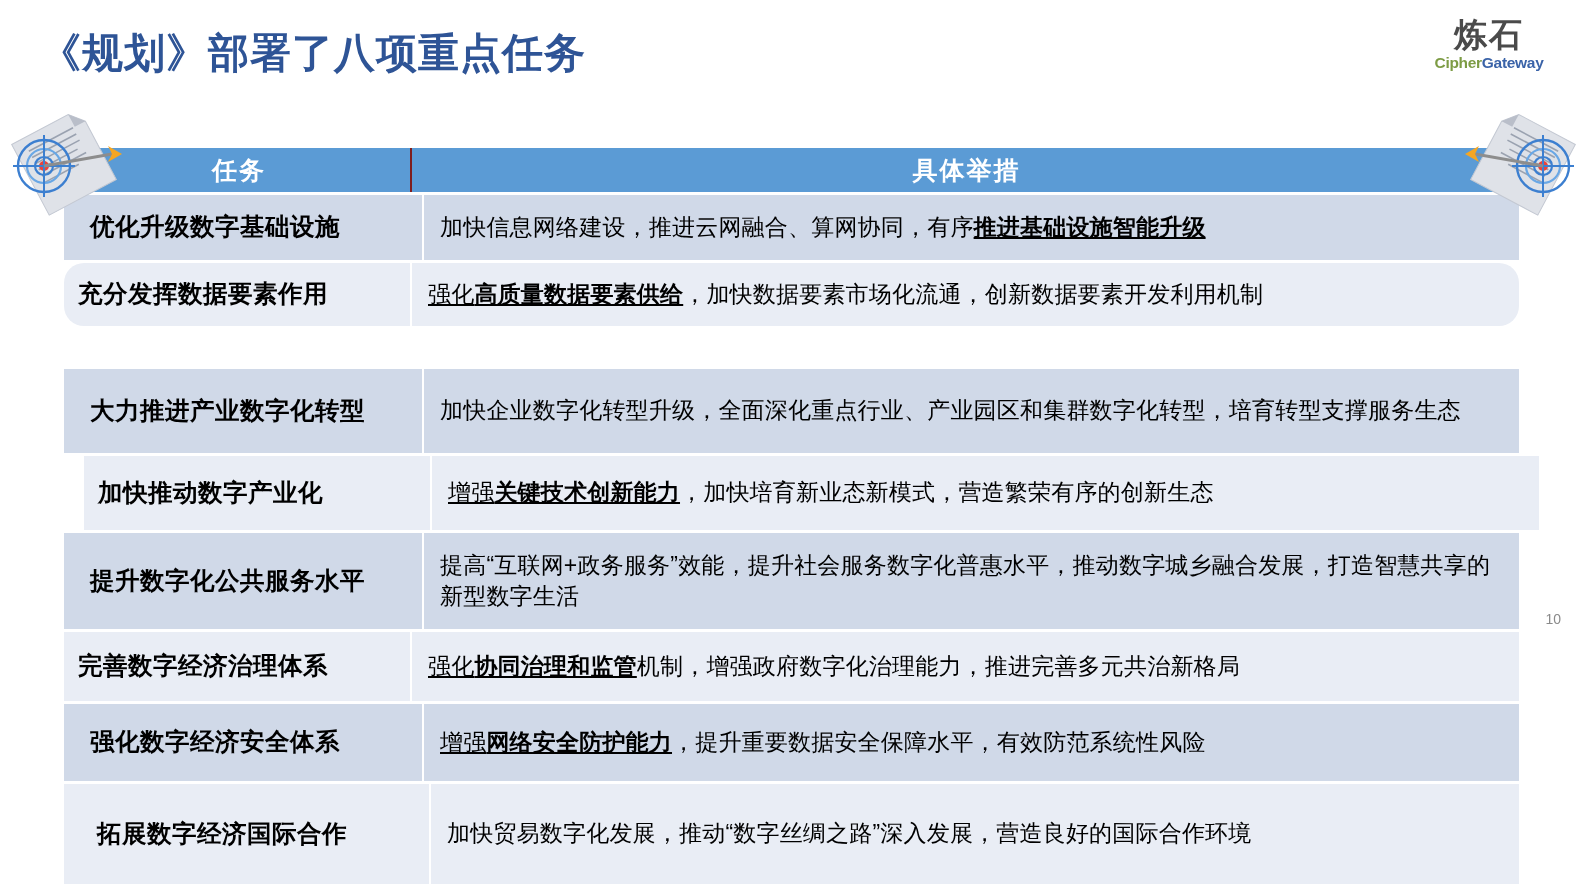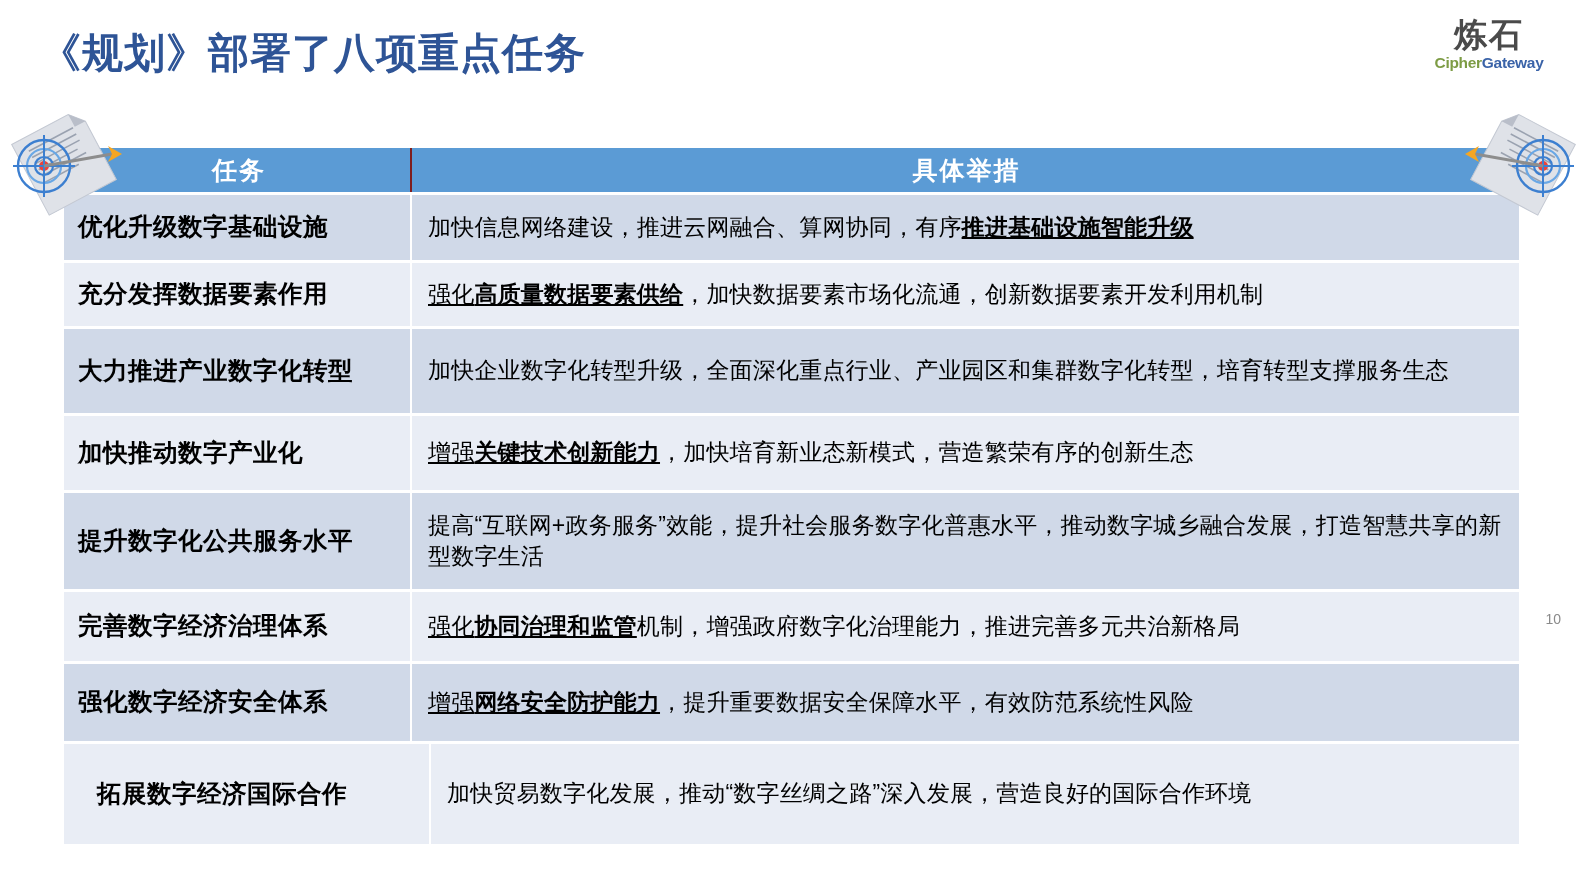--- a/index.html
+++ b/index.html
@@ -113,21 +113,21 @@
     color: #000000;
     letter-spacing: 0.5px;
     line-height: 1.25;
   }
   .row-body .cell-measure {
     font-size: 23px;
     color: #000000;
     line-height: 1.35;
     letter-spacing: 0.2px;
   }
-  .shade-a { background: #D0D9E8; }
+  .shade-a { background: #D0D9E8; padding-left: 12px; }
   .shade-b { background: #E9EDF5; }
   .row-gap { height: 3px; background: #ffffff; width: 100%; }
 
   .em {
     font-weight: bold;
     text-decoration: underline;
     text-underline-offset: 2px;
   }
   .ul {
     text-decoration: underline;
@@ -224,35 +224,35 @@
     </div>
     <div id="table-body">
         <div class="row-gap"></div>
         <div class="row row-body shade-a" style="min-height: 65px;">
           <div class="cell-task">优化升级数字基础设施</div>
           <div class="cell-measure">
             <div><span>加快信息网络建设，推进云网融合、算网协同，有序</span><span class="em">推进基础设施智能升级</span></div>
           </div>
         </div>
         <div class="row-gap"></div>
-        <div class="row row-body shade-b" style="min-height: 63px;">
+        <div class="row row-body shade-b" style="min-height: 63px; border-radius: 20px;">
           <div class="cell-task">充分发挥数据要素作用</div>
           <div class="cell-measure">
             <div><span class="ul">强化</span><span class="em">高质量数据要素供给</span><span>，加快数据要素市场化流通，创新数据要素开发利用机制</span></div>
           </div>
         </div>
         <div class="row-gap"></div>
-        <div class="row row-body shade-a" style="min-height: 84px;">
+        <div class="row row-body shade-a" style="min-height: 84px; margin-top: 40px;">
           <div class="cell-task">大力推进产业数字化转型</div>
           <div class="cell-measure">
             <div><span>加快企业数字化转型升级，全面深化重点行业、产业园区和集群数字化转型，培育转型支撑服务生态</span></div>
           </div>
         </div>
         <div class="row-gap"></div>
-        <div class="row row-body shade-b" style="min-height: 74px;">
+        <div class="row row-body shade-b" style="min-height: 74px; margin-left: 20px;">
           <div class="cell-task">加快推动数字产业化</div>
           <div class="cell-measure">
             <div><span class="ul">增强</span><span class="em">关键技术创新能力</span><span>，加快培育新业态新模式，营造繁荣有序的创新生态</span></div>
           </div>
         </div>
         <div class="row-gap"></div>
         <div class="row row-body shade-a" style="min-height: 96px;">
           <div class="cell-task">提升数字化公共服务水平</div>
           <div class="cell-measure">
             <div><span>提高“互联网+政务服务”效能，提升社会服务数字化普惠水平，推动数字城乡融合发展，打造智慧共享的新型数字生活</span></div>

